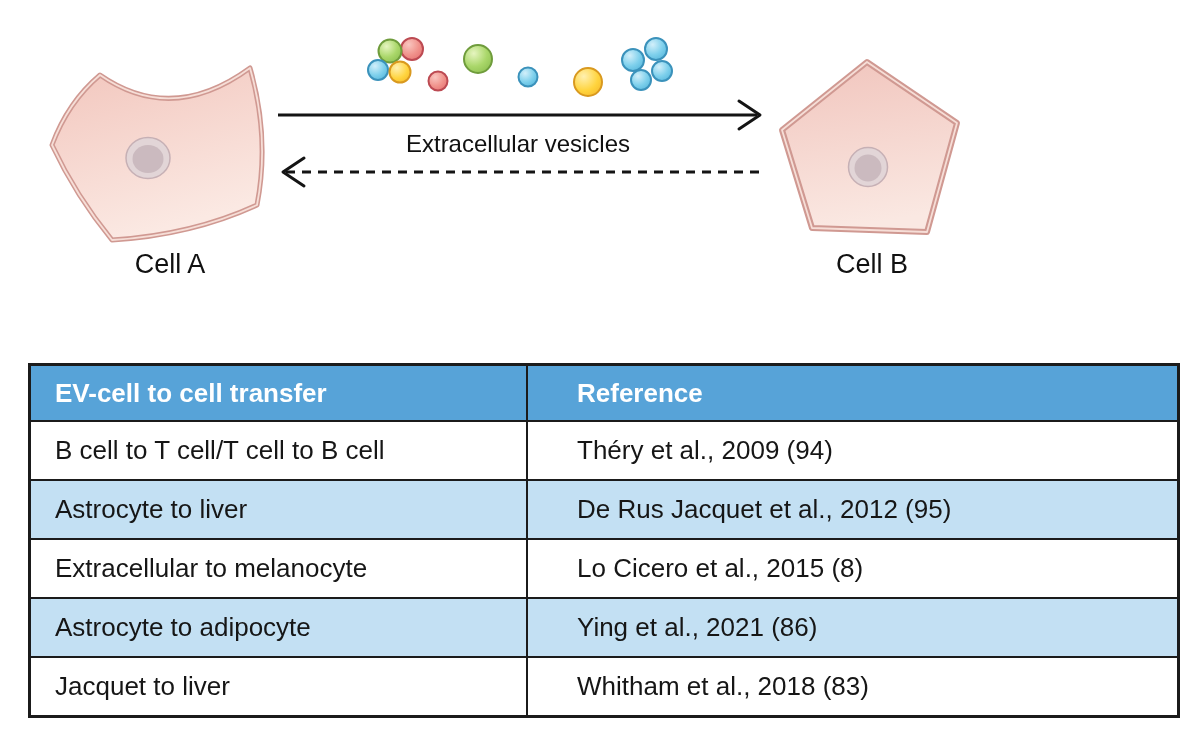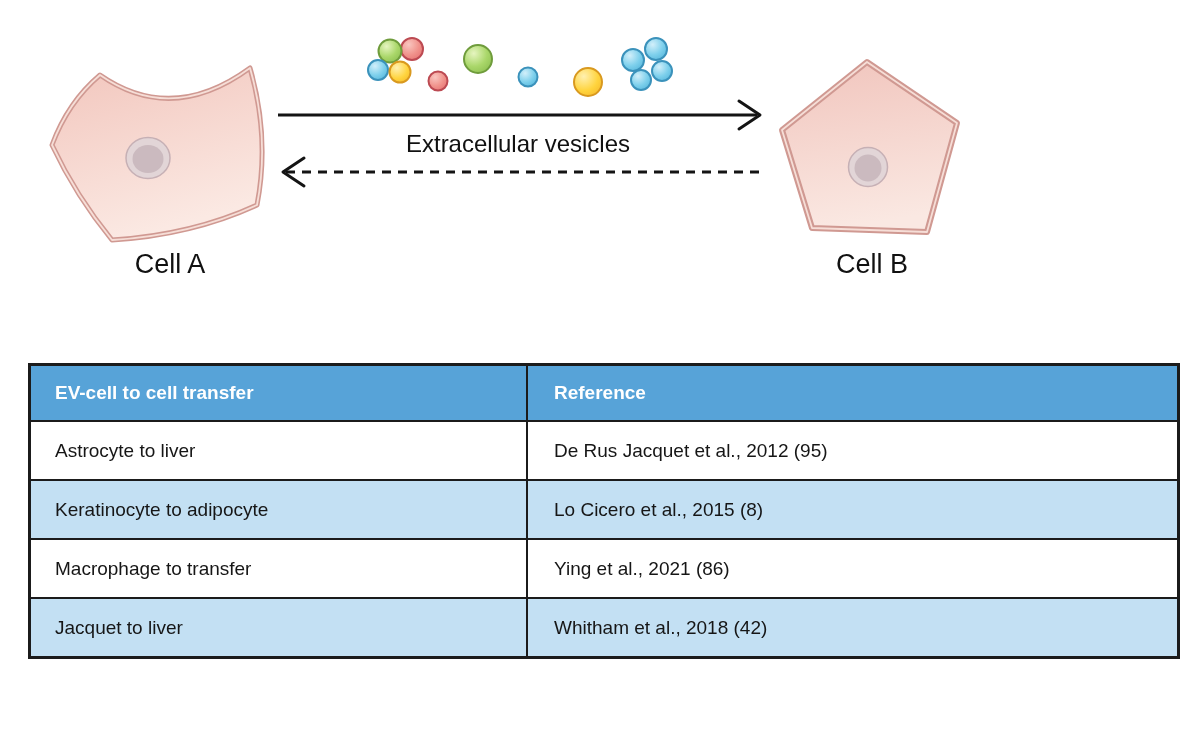--- a/index.html
+++ b/index.html
@@ -21,21 +21,21 @@
     font-size:24px;
     fill:#111111;
   }
   .ref-table{
     position:absolute;
     left:28px;top:363px;
     width:1152px;
     border-collapse:collapse;
     table-layout:fixed;
     font-family:"Liberation Sans", sans-serif;
-    font-size:19px;
+    font-size:26px;
     color:#161616;
     border:3px solid #1b1b1b;
   }
   .ref-table th,.ref-table td{
     border:2px solid #1b1b1b;
     text-align:left;
     vertical-align:middle;
   }
   .ref-table th{
     background:#57a3d8;
@@ -44,21 +44,21 @@
     height:52px;
   }
   .ref-table td{
     height:55px;
     background:#ffffff;
   }
   .ref-table tbody tr:nth-child(even) td{
     background:#c3e0f3;
   }
   .ref-table .c1{width:470px;padding-left:24px;}
-  .ref-table .c2{padding-left:26px;}
+  .ref-table .c2{padding-left:49px;}
 </style>
 </head>
 <body>
 
 <div id="canvas">
 
   <svg id="diagram-svg" width="1203" height="340" viewBox="0 0 1203 340">
     <defs>
       <linearGradient id="cellGradA" x1="0" y1="0" x2="0.35" y2="1">
         <stop offset="0" stop-color="#f2c6bd"></stop>
@@ -136,31 +136,35 @@
 
   <table class="ref-table">
     <thead>
       <tr>
         <th class="c1">EV-cell to cell transfer</th>
         <th class="c2">Reference</th>
       </tr>
     </thead>
     <tbody>
       <tr>
+        <td class="c1">B cell to T cell/T cell to B cell</td>
+        <td class="c2">Théry et al., 2009 (94)</td>
+      </tr>
+      <tr>
         <td class="c1">Astrocyte to liver</td>
         <td class="c2">De Rus Jacquet et al., 2012 (95)</td>
       </tr>
       <tr>
-        <td class="c1">Keratinocyte to adipocyte</td>
+        <td class="c1">Extracellular to melanocyte</td>
         <td class="c2">Lo Cicero et al., 2015 (8)</td>
       </tr>
       <tr>
-        <td class="c1">Macrophage to transfer</td>
+        <td class="c1">Astrocyte to adipocyte</td>
         <td class="c2">Ying et al., 2021 (86)</td>
       </tr>
       <tr>
         <td class="c1">Jacquet to liver</td>
-        <td class="c2">Whitham et al., 2018 (42)</td>
+        <td class="c2">Whitham et al., 2018 (83)</td>
       </tr>
     </tbody>
   </table>
 
 </div>
 
 </body></html>

